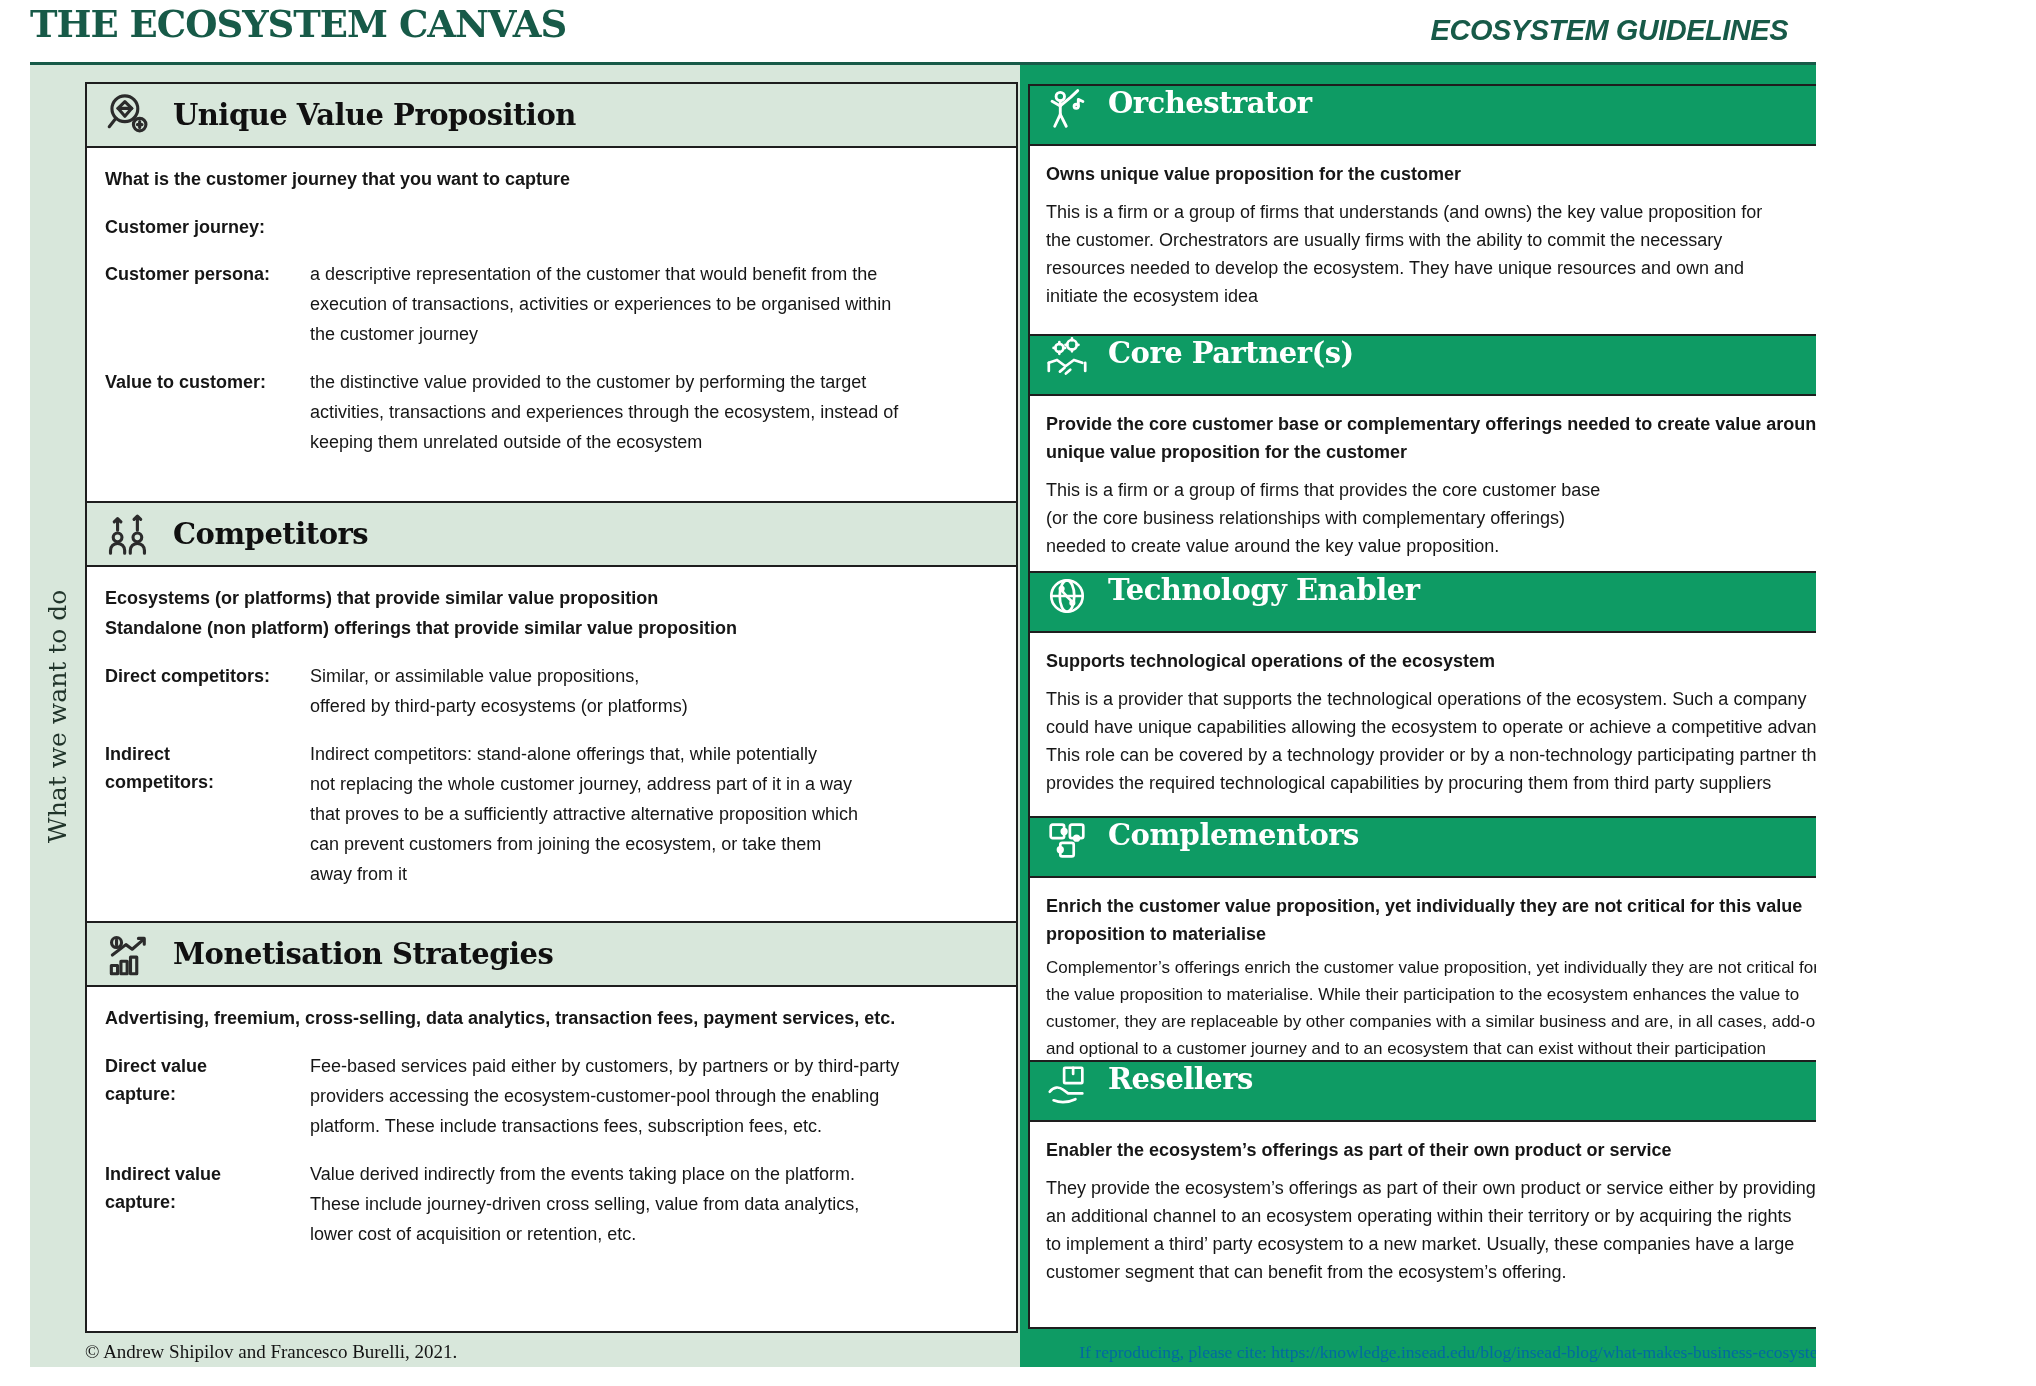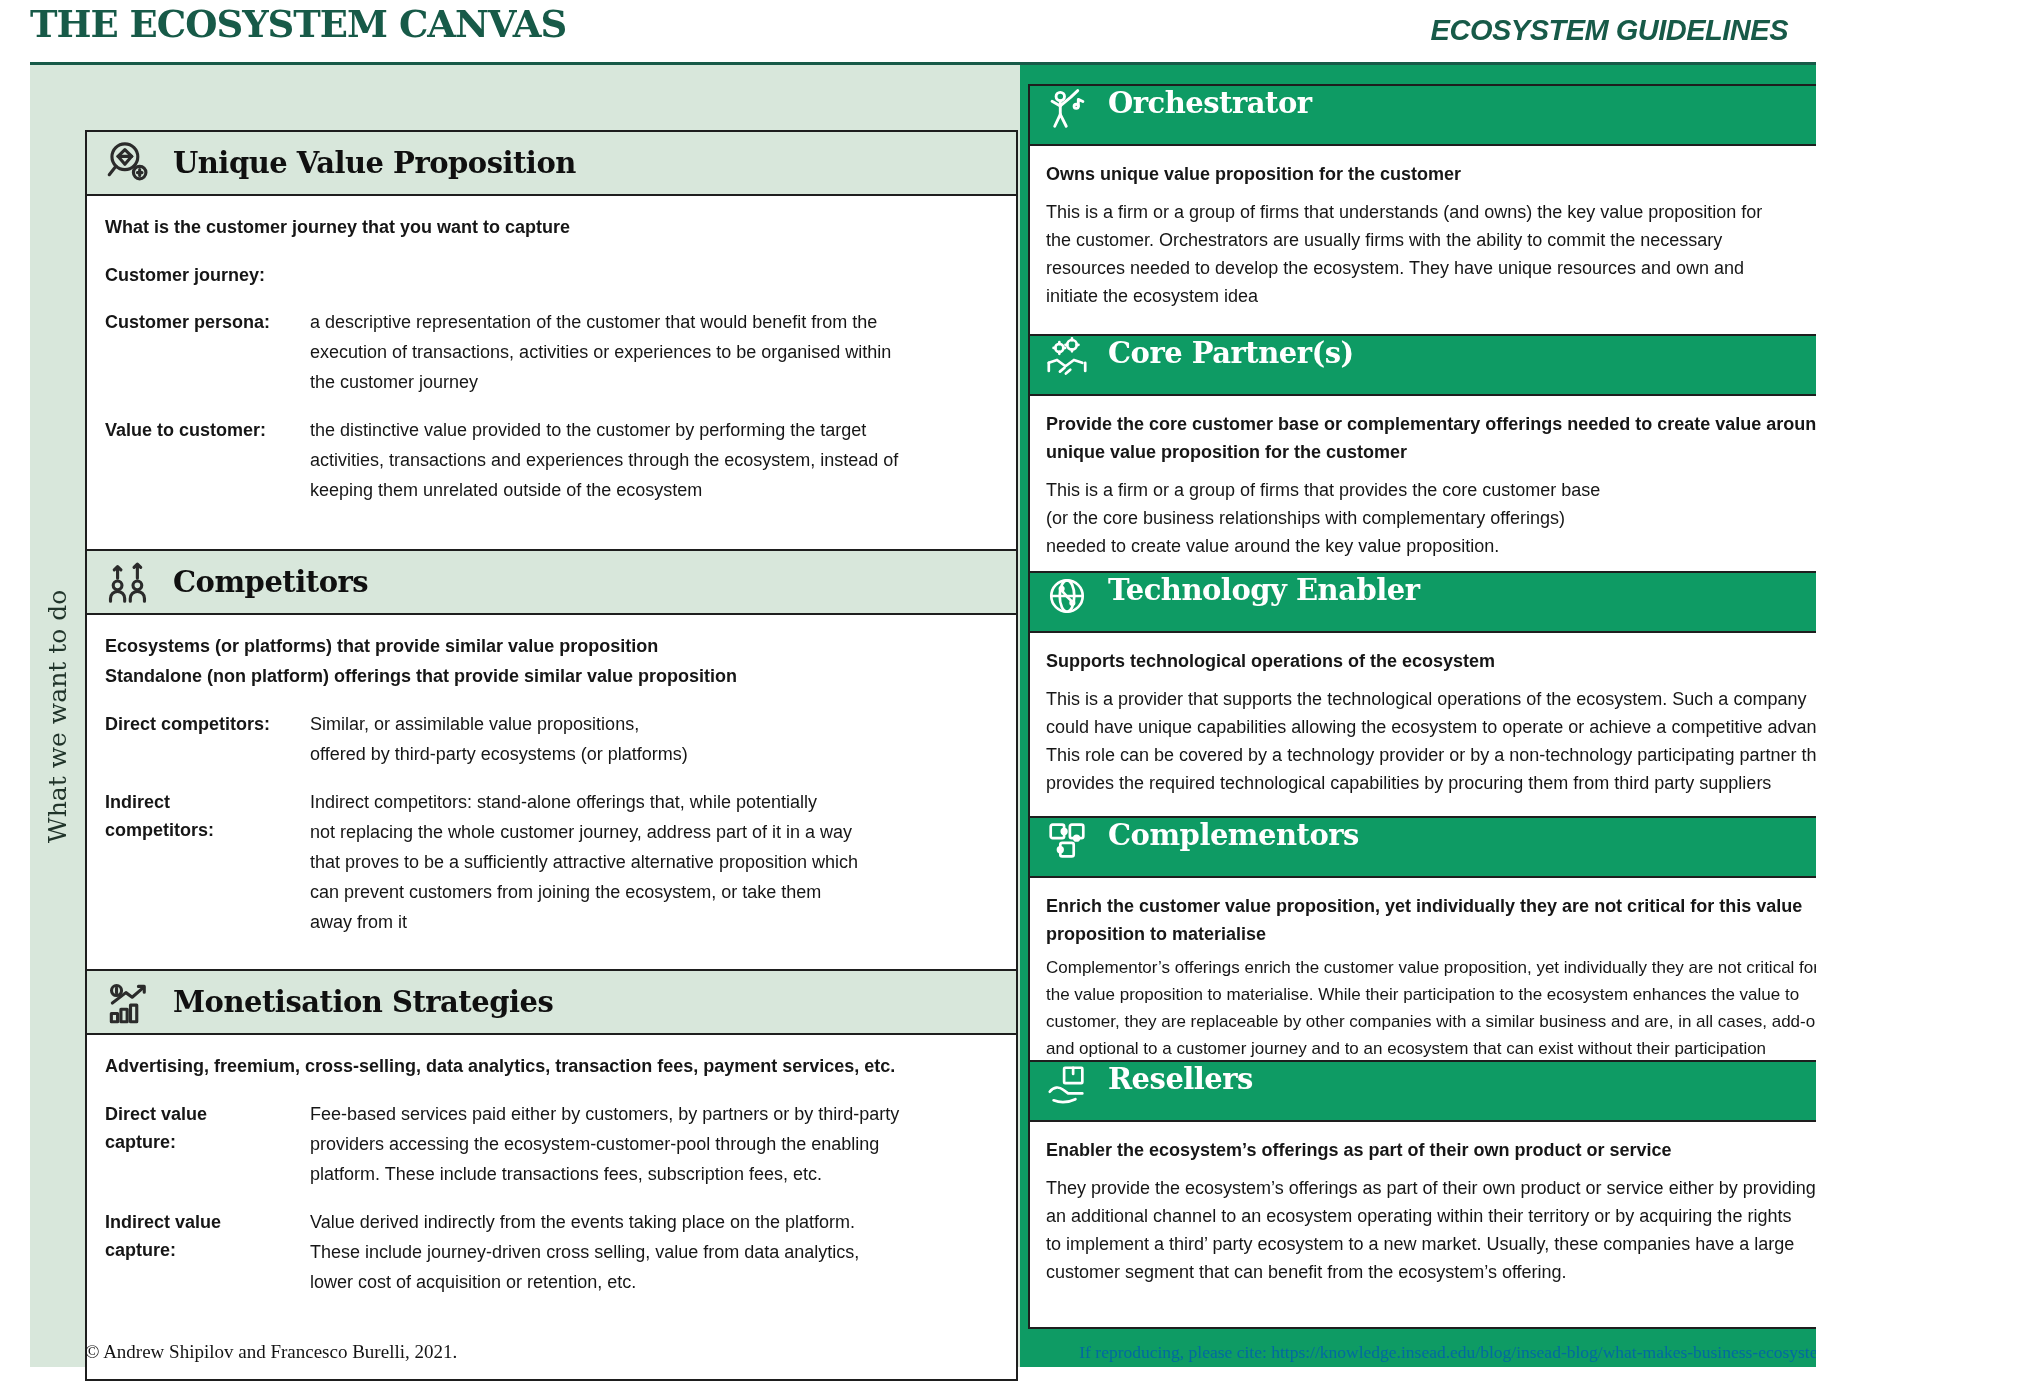--- a/index.html
+++ b/index.html
@@ -33,21 +33,21 @@
   
   .side-label{
     position:absolute;top:66px;height:1300px;width:55px;
     display:flex;align-items:center;justify-content:center;
     font-family:"DejaVu Serif",serif;font-size:25px;
   }
   .side-label.left{left:30px;color:#20342A;writing-mode:vertical-rl;transform:rotate(180deg);}
   .side-label.right{left:1953px;color:#fff;writing-mode:vertical-rl;}
   .side-label span{writing-mode:inherit;}
   
-  .col-left{position:absolute;left:85px;top:82px;width:933px;margin-top:48px;}
+  .col-left{position:absolute;left:85px;top:82px;width:933px;}
   .lbox{background:#fff;border:2px solid var(--border-dark);overflow:hidden;}
   .lbox + .lbox{margin-top:-2px;}
   .lhead{
     height:64px;background:var(--light-green);border-bottom:2px solid var(--border-dark);
     display:flex;align-items:center;gap:20px;padding-left:16px;
   }
   .lhead h2{
     font-family:"DejaVu Serif",serif;font-weight:700;font-size:29px;color:#101010;letter-spacing:-0.5px;
   }
   .lhead .icon{color:#2B2B2B;display:flex;align-items:center;}

